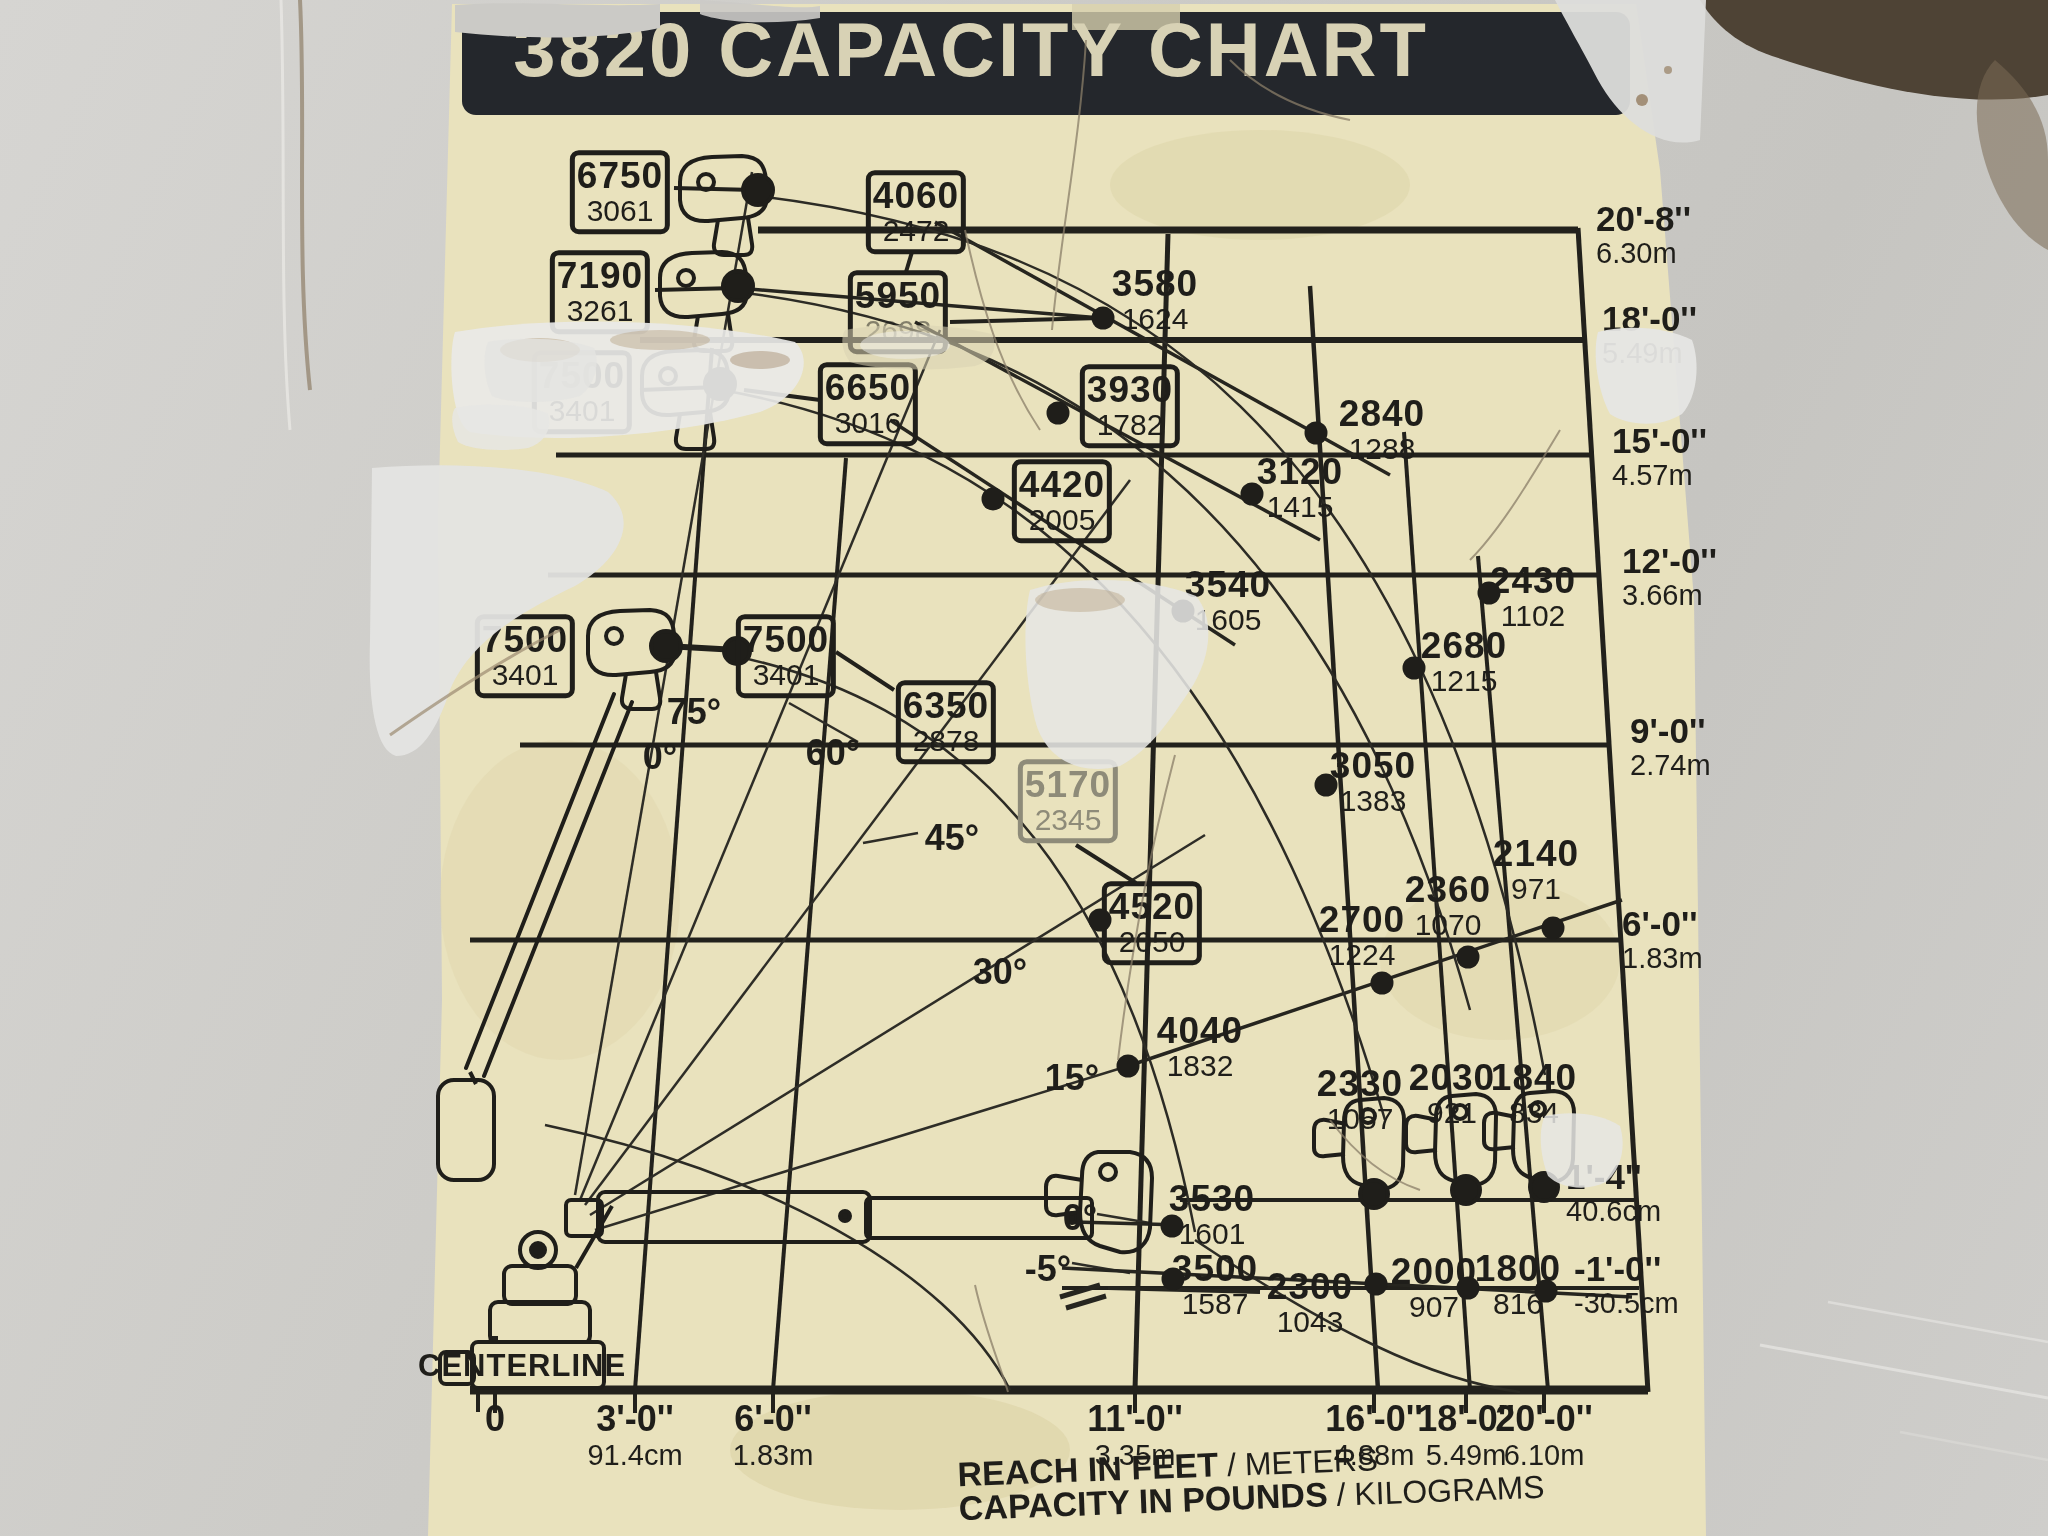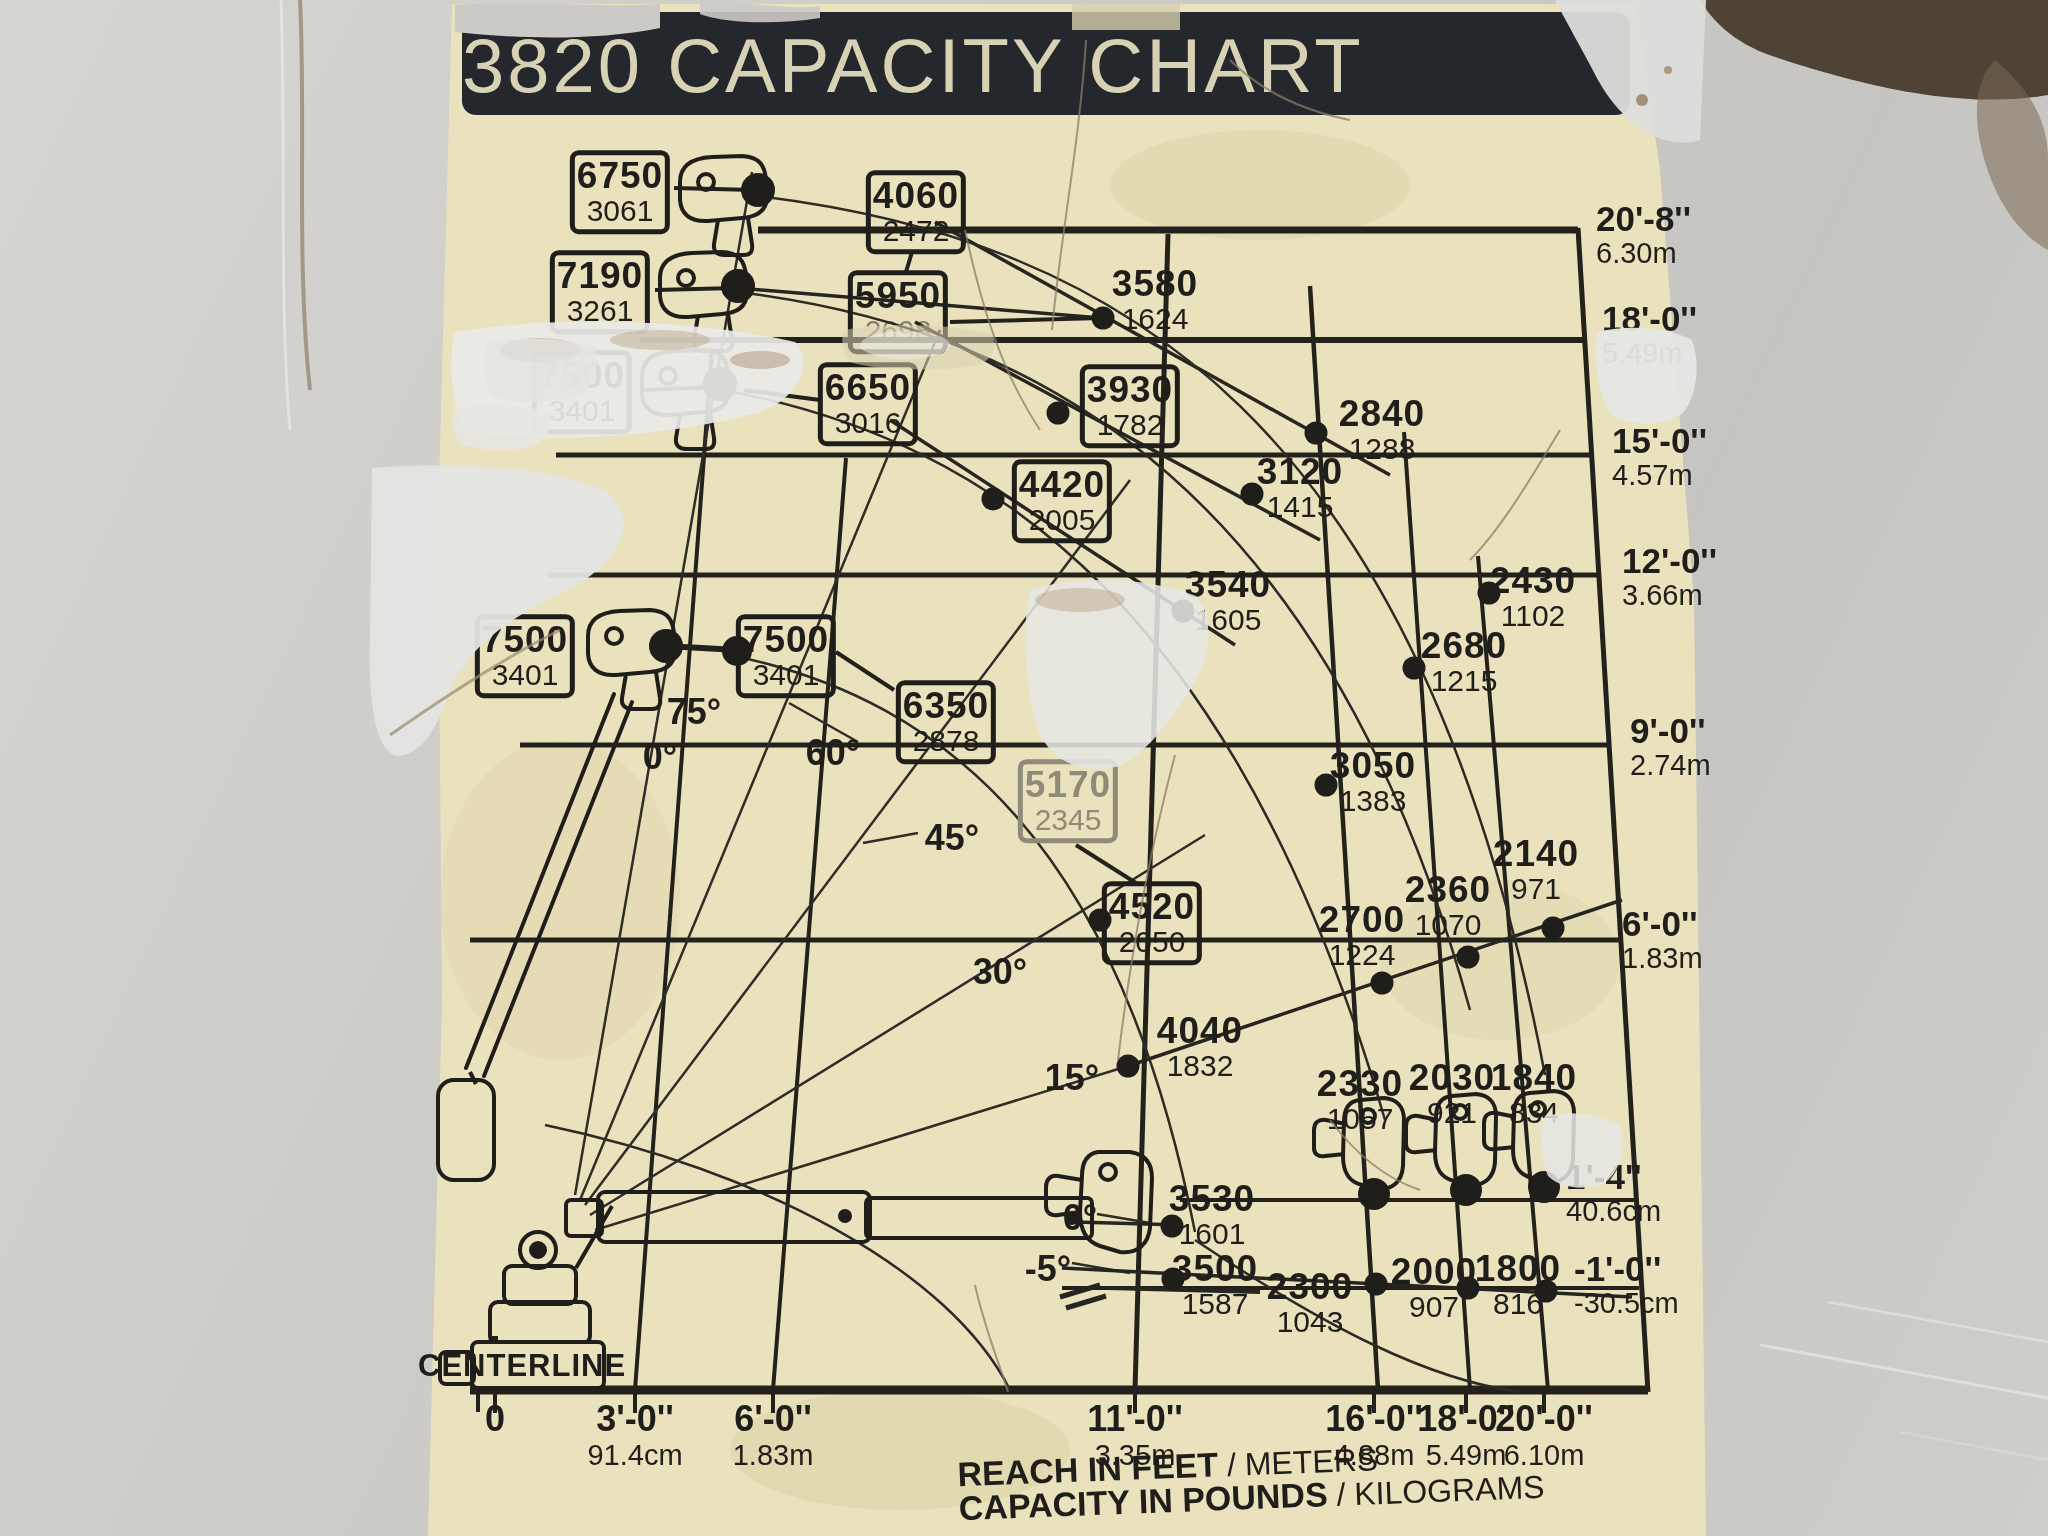--- a/index.html
+++ b/index.html
@@ -15,23 +15,23 @@
   .cap.faded{color:#8e8b79;border-color:#8e8b79;}
   .kgfaded{opacity:.5;}
   .dot{position:absolute;width:23px;height:23px;border-radius:50%;background:#1f1e1a;transform:translate(-50%,-50%);}
   .hgt{position:absolute;line-height:1.08;white-space:nowrap;}
   .hgt .ft{font-size:35px;font-weight:bold;}
   .hgt .m{font-size:29px;font-weight:400;}
   .rch{position:absolute;transform:translateX(-50%);text-align:center;line-height:1.15;white-space:nowrap;}
   .rch .ft{font-size:36px;font-weight:bold;}
   .rch .m{font-size:29px;font-weight:400;}
   .ang{position:absolute;transform:translate(-50%,-50%);font-size:36px;font-weight:bold;white-space:nowrap;}
-  #title{position:absolute;left:462px;top:18px;width:1168px;height:96px;
-         padding-right:150px;box-sizing:border-box;
-         font-size:76px;font-weight:normal;letter-spacing:3px;color:#d8d2b5;line-height:96px;}
+  #title{position:absolute;left:462px;top:2px;width:1168px;height:96px;
+         text-align:center;padding-right:150px;box-sizing:border-box;
+         font-size:76px;font-weight:bold;letter-spacing:3px;color:#d8d2b5;line-height:96px;}
   #centerline{position:absolute;left:418px;top:1348px;font-size:31px;font-weight:bold;letter-spacing:1px;}
   #caption{position:absolute;left:958px;top:1446px;line-height:1.0;transform:rotate(-2.2deg);white-space:nowrap;}
   #caption .b{font-size:34px;font-weight:bold;}
   #caption .l{font-size:32px;font-weight:400;}
   #watermark{position:absolute;left:6px;top:1442px;font-size:64px;font-weight:bold;font-style:italic;
              color:#fdfdfa;letter-spacing:1px;
              text-shadow:4px 5px 7px rgba(45,38,25,.85), -1px -1px 2px rgba(45,38,25,.4);}
 </style>
 </head>
 <body>

